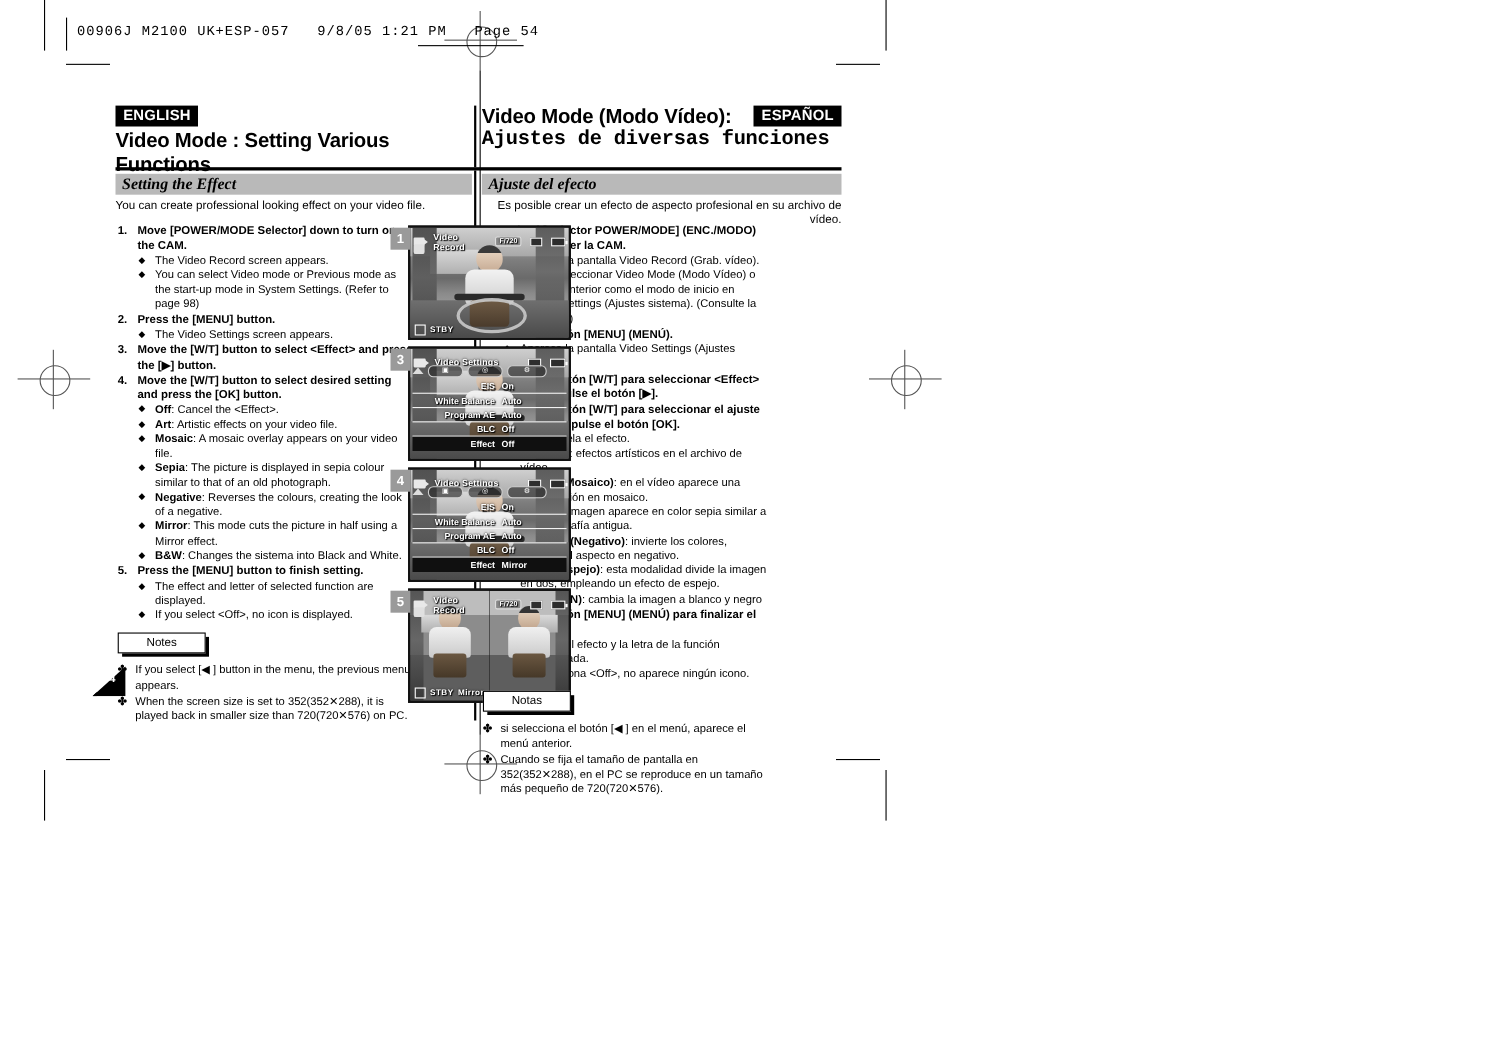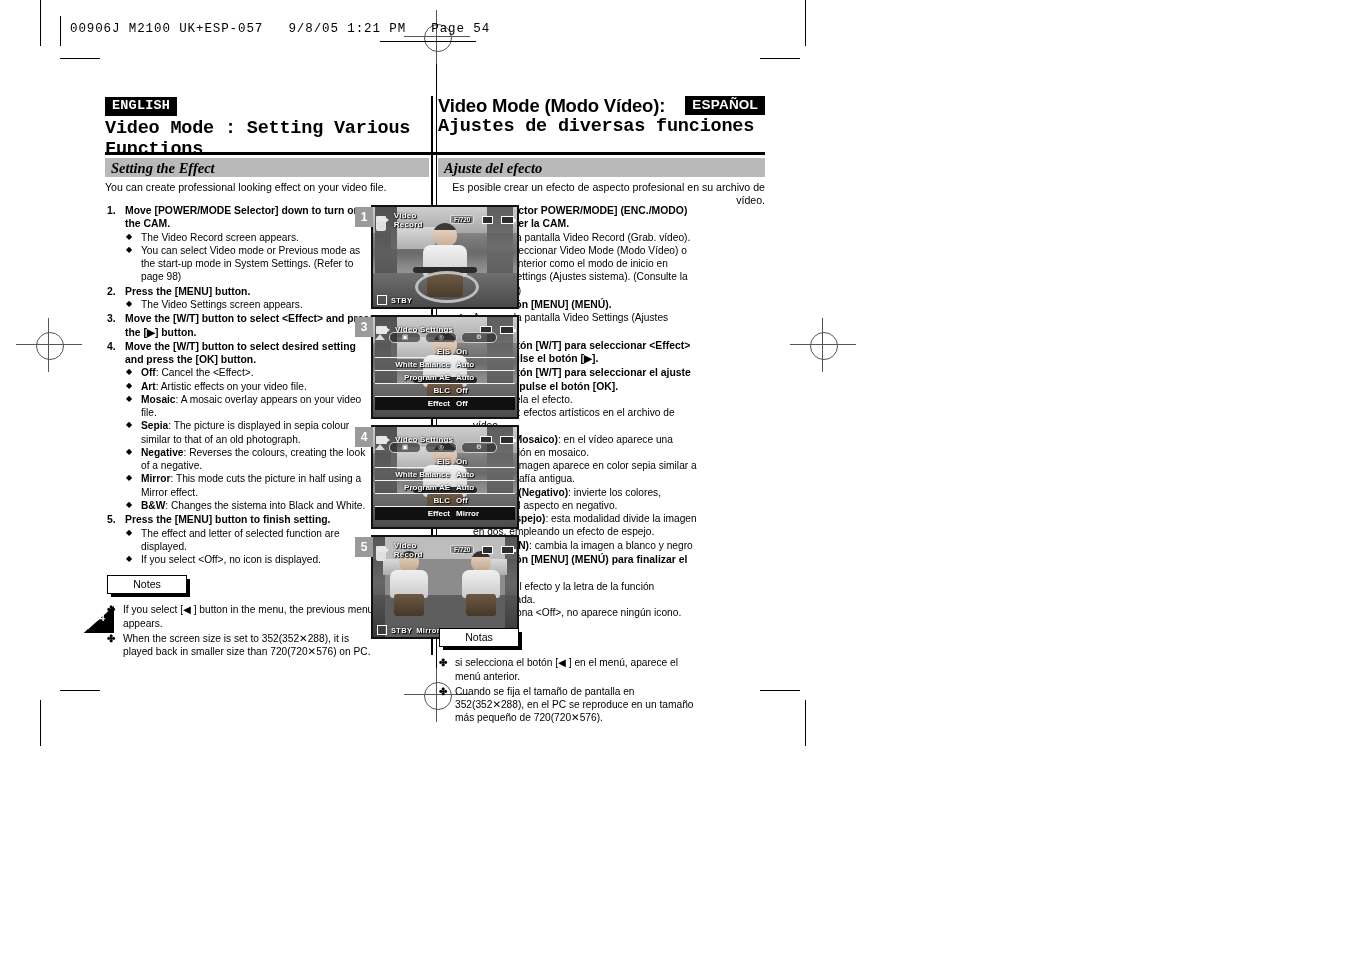--- a/index.html
+++ b/index.html
@@ -63,21 +63,20 @@
   }
 
   .titles {
     position: relative;
     height: 56px;
   }
   .col-en-title {
     position: absolute;
     left: 0; top: 0;
     width: 325px;
-    font-family: Liberation Mono, monospace;
   }
   .col-es-title {
     position: absolute;
     left: 333px; top: 0;
     width: 327px;
   }
   .title-main {
     font-size: 18.5px;
     font-weight: bold;
     line-height: 1.12;
@@ -459,21 +458,20 @@
     left: 3px; top: 15px;
     width: 10px; height: 9px;
     background: #e0e0e0;
     border-radius: 2px;
   }
   .osd-bottom {
     position: absolute;
     left: 0; bottom: 2px;
     width: 100%;
     display: flex;
-    align-items: center;
     gap: 4px;
     padding: 0 4px;
     box-sizing: border-box;
     font-size: 7.4px;
     font-weight: bold;
     color: #fff;
     text-shadow: 0 0 2px #000, 1px 1px 1px #000;
   }
   .rec-square {
     display: inline-block;

